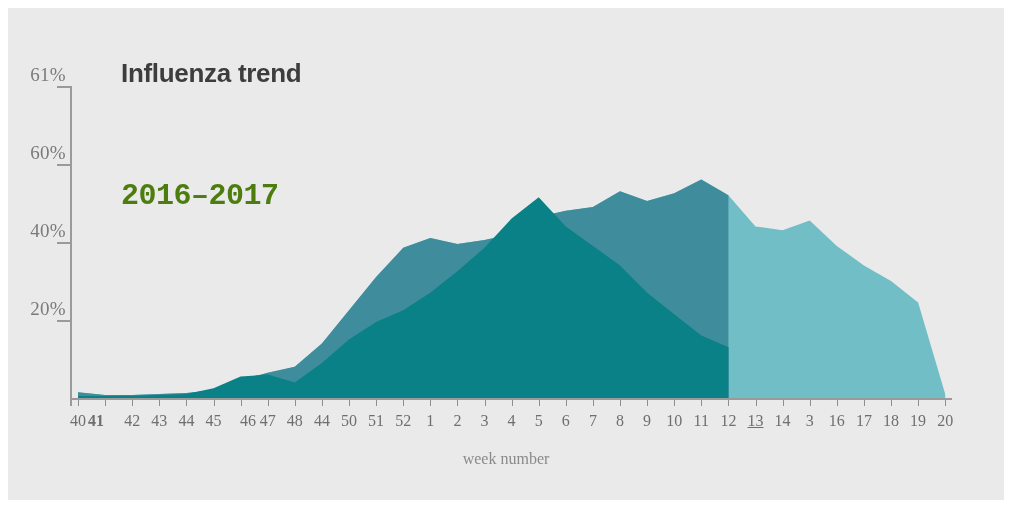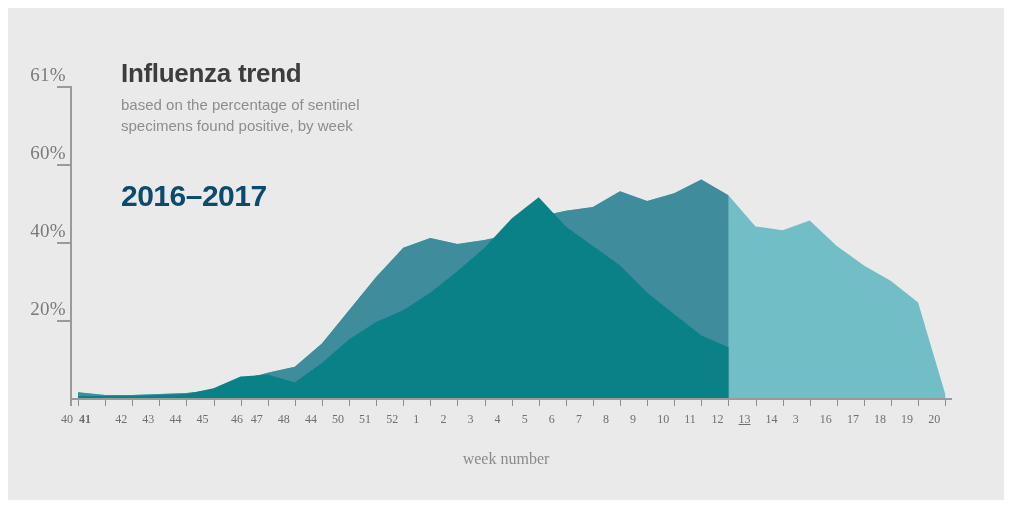--- a/index.html
+++ b/index.html
@@ -82,23 +82,24 @@
   .x-tick {
     position: absolute;
     top: 392px;
     width: 1px;
     height: 6px;
     background: #8e8e8e;
   }
   .x-tick-label {
     position: absolute;
     top: 404px;
-    font-size: 12px;
+    font-size: 16px;
     color: #6f6f6f;
     font-family: "Liberation Serif", serif;
+    text-align: center;
     width: 34px;
     margin-left: -17px;
   }
   #x-axis-caption {
     position: absolute;
     top: 442px;
     left: 0;
     width: 996px;
     text-align: center;
     font-size: 16px;
@@ -139,25 +140,24 @@
     line-height: 1.22;
   }
 </style>
 </head>
 <body>
 
 <div id="figure">
 
   <div id="title-block">
     <div id="chart-title">Influenza trend</div>
-    <div id="chart-subtitle">based on the percentage of sentinel specimens found positive, by week</div>
   </div>
 
   <div id="legend">
-    <div class="legend-entry" style="color: #0c4a6e;">
+    <div class="legend-entry" style="color: #4d7c0f; font-family: Liberation Mono, monospace;">
       <span>2016–2017</span>
     </div>
   </div>
 
   <div class="axis-line" id="y-axis-line"></div>
   <div class="axis-line" id="x-axis-line"></div>
 
   <div id="plot-area">
     <svg id="chart-svg" viewBox="0 0 880 348" preserveAspectRatio="none">
         <defs>

